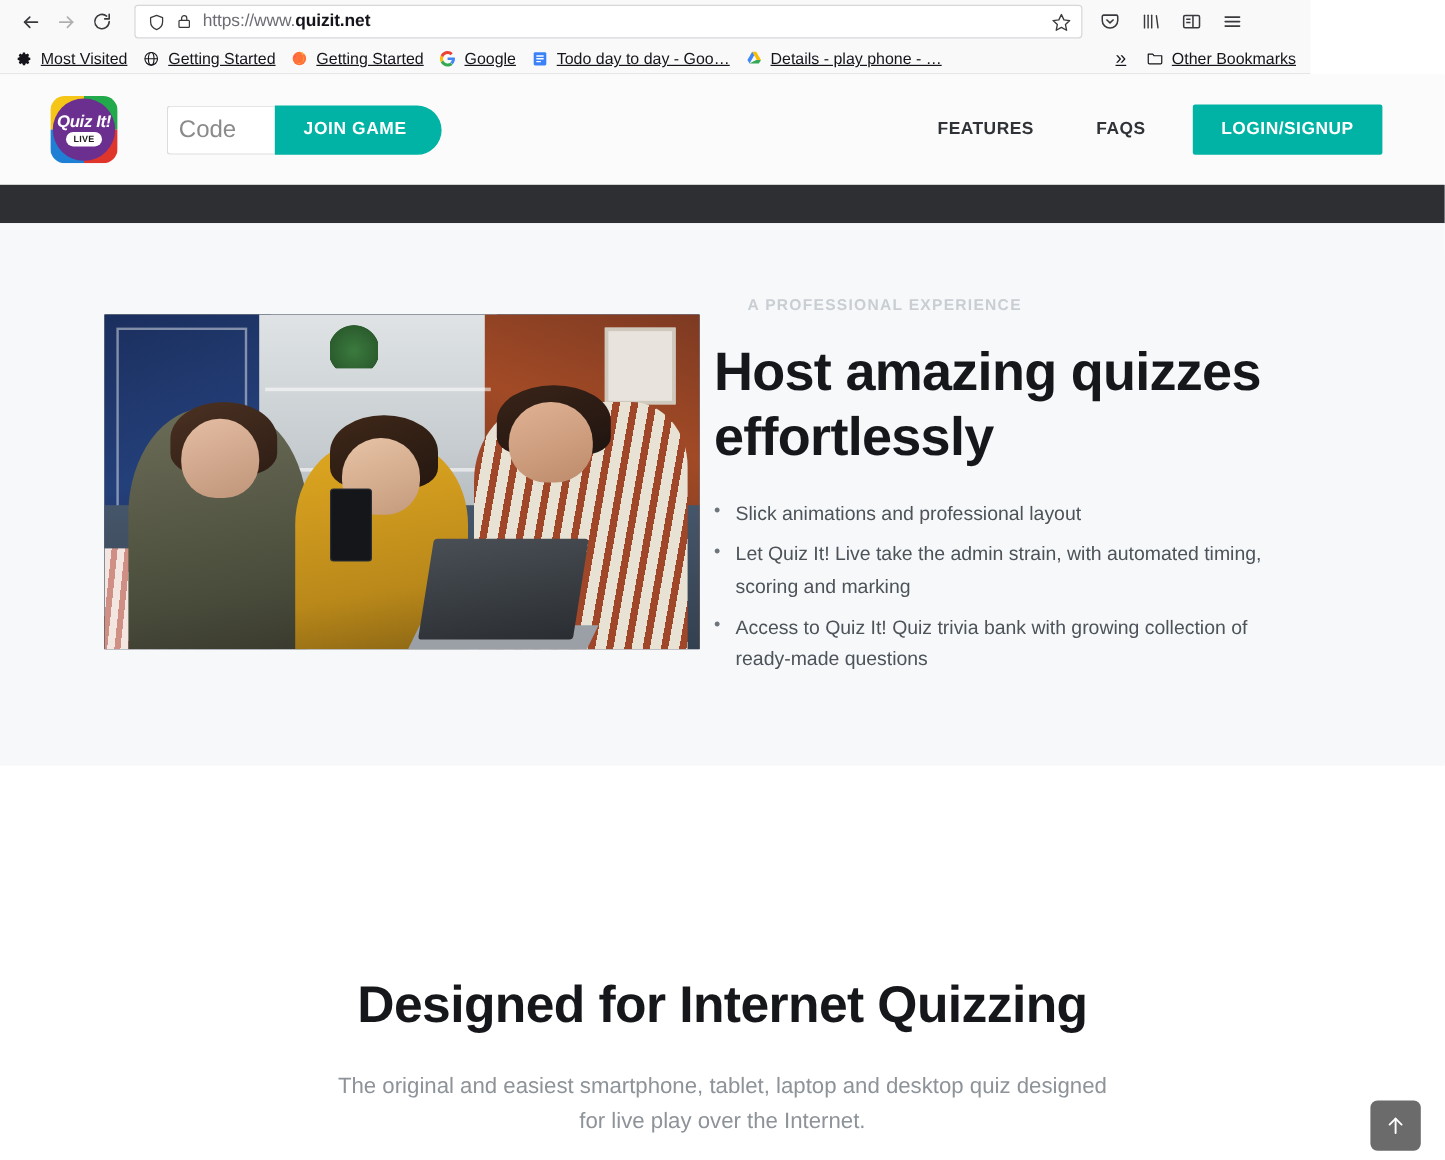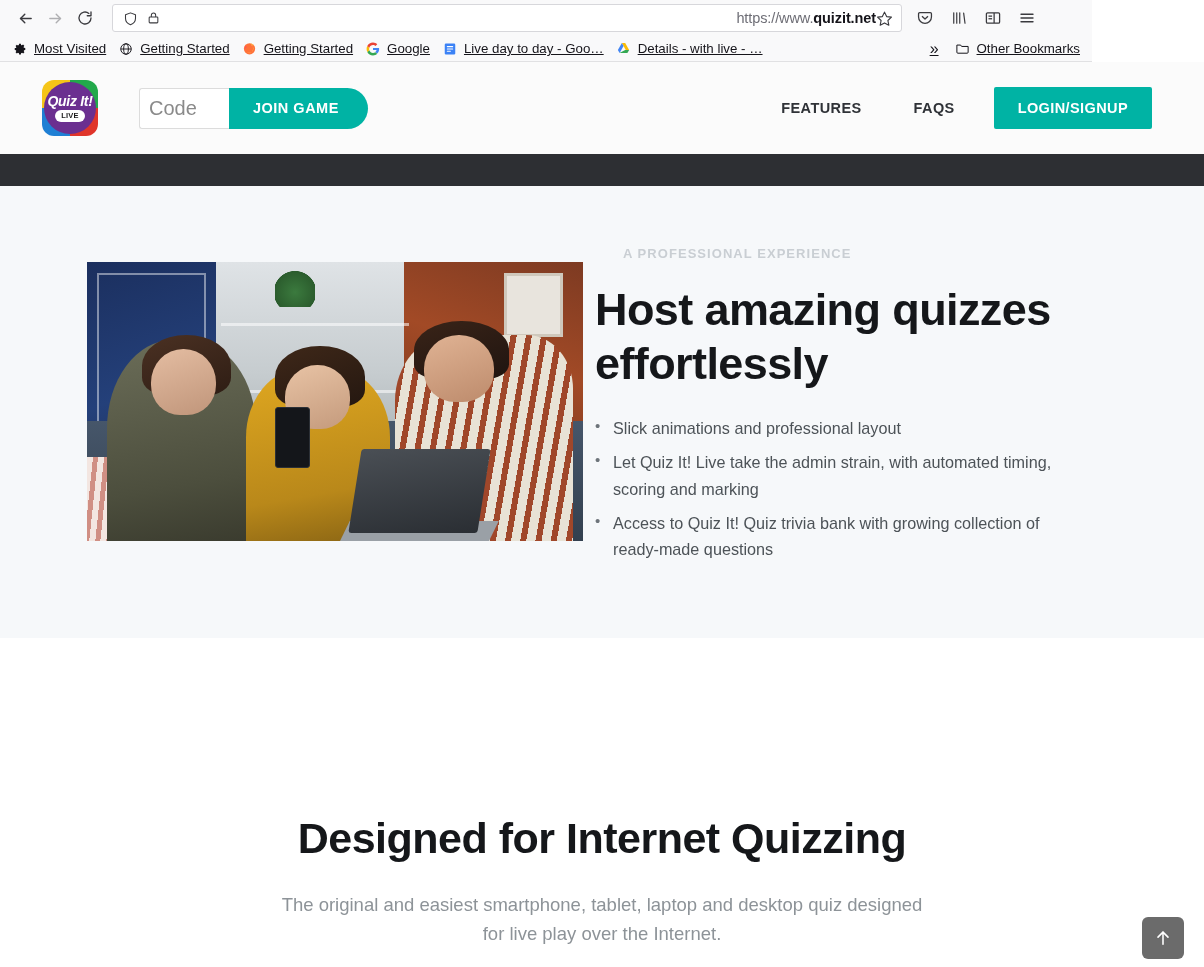--- a/index.html
+++ b/index.html
@@ -4,21 +4,21 @@
 <style>
   * { box-sizing: border-box; margin: 0; padding: 0; }
   html, body {
     width: 1204px; height: 967px;
     overflow: hidden;
     font-family: "Liberation Sans", sans-serif;
     background: #ffffff;
   }
 
   
-  #browser-chrome { width: 1092px; background: #f9f9fa; text-align: right; }
+  #browser-chrome { width: 1092px; background: #f9f9fa; }
 
   #nav-toolbar {
     height: 36px; display: flex; align-items: center;
     padding: 0 10px; background: #f9f9fa;
   }
   .nav-btn {
     width: 30px; height: 28px; display: flex;
     align-items: center; justify-content: center;
     border-radius: 4px; cursor: pointer;
   }
@@ -375,32 +375,32 @@
 
     <div class="bm">
       <span class="bm-ico">
         <svg width="14" height="14" viewBox="0 0 24 24">
           <rect x="3" y="2.5" width="18" height="19" rx="2" fill="#3b82f6"></rect>
           <rect x="6.5" y="7" width="11" height="1.9" rx=".9" fill="#fff"></rect>
           <rect x="6.5" y="11" width="11" height="1.9" rx=".9" fill="#fff"></rect>
           <rect x="6.5" y="15" width="7" height="1.9" rx=".9" fill="#fff"></rect>
         </svg>
       </span>
-      <span>Live day to day - Goo…</span>
+      <span>Todo day to day - Goo…</span>
     </div>
 
     <div class="bm">
       <span class="bm-ico">
         <svg width="15" height="15" viewBox="0 0 24 24">
           <path fill="#fbbc04" d="M9.3 3.3h5.4l6.3 11h-5.4z"></path>
           <path fill="#34a853" d="M14.7 14.3h6.3L18.2 19H5.5z"></path>
           <path fill="#4285f4" d="M9.3 3.3 3 14.3 5.8 19l6.3-11z"></path>
         </svg>
       </span>
-      <span>Details - with live - …</span>
+      <span>Details - play phone - …</span>
     </div>
 
     <div id="bm-right">
       <div class="bm" style="font-size:16px;padding:2px 8px;">
         <span>»</span>
       </div>
       <div class="bm">
         <span class="bm-ico">
           <svg width="15" height="15" viewBox="0 0 24 24" fill="none" stroke="#15141a" stroke-width="1.6" stroke-linejoin="round">
             <path d="M3 6.5h6l1.6 2.2H21v9.3a1.5 1.5 0 0 1-1.5 1.5h-15A1.5 1.5 0 0 1 3 18z"></path>

